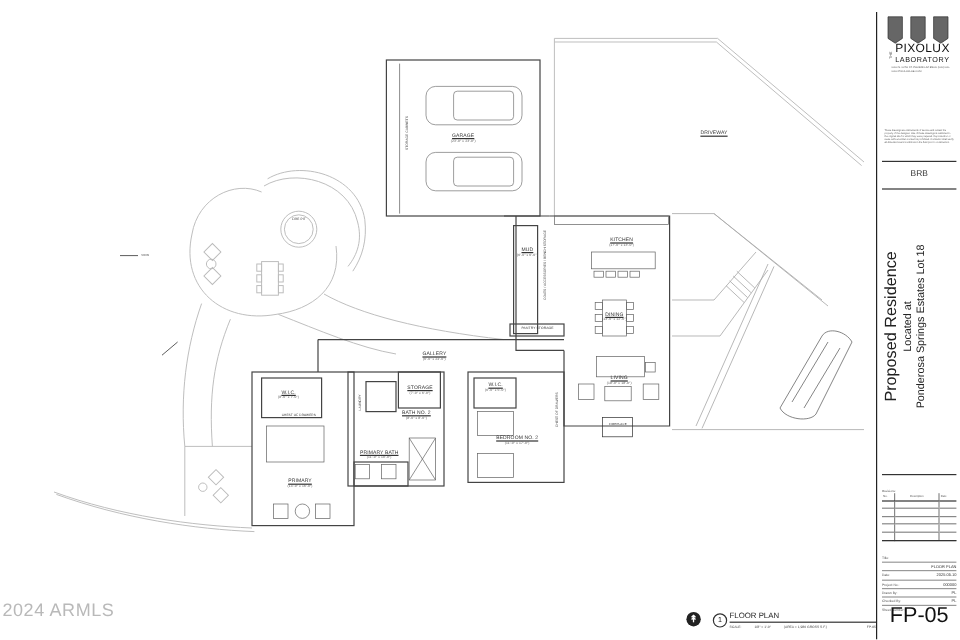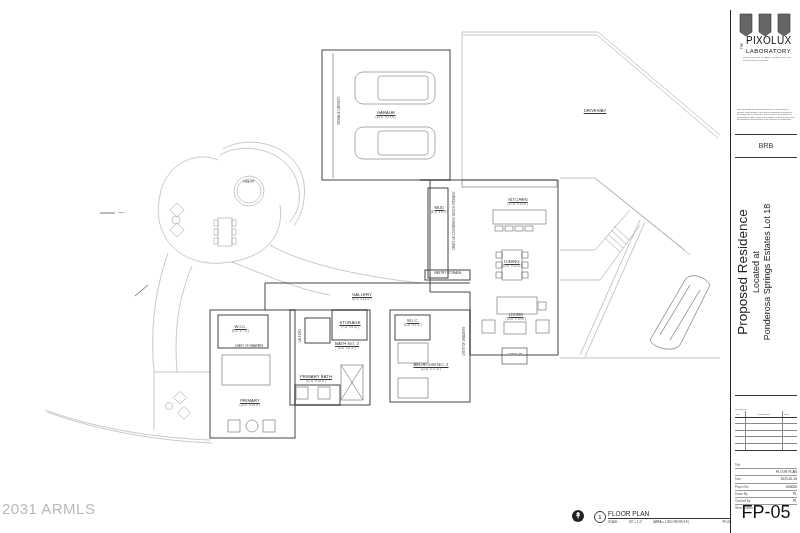--- a/index.html
+++ b/index.html
@@ -229,21 +229,21 @@
       <span class="sz">(6'-0" x 5'-0")</span>
   </div>
   <div class="lbl" style="left:408px;top:362px;width:46px;">
     <span class="nm">BEDROOM NO. 2</span>
       <span class="sz">(11'-0" x 17'-0")</span>
   </div>
   <div class="vlbl" style="left:462px;top:356px;">CHEST OF DRAWERS</div>
   <div class="lbl" style="left:238px;top:181px;width:22px;font-size:2.6px;">FIRE PIT</div>
   <div class="lbl" style="left:116px;top:211px;width:10px;font-size:2.4px;">VIEW</div>
 
-  <div class="watermark">2031 ARMLS</div>
+  <div class="watermark">2024 ARMLS</div>
 
   <div class="titlebar">
     <div class="north">↟</div>
     <div class="num">1</div>
     <div class="title">FLOOR PLAN</div>
     <div class="rule"></div>
     <div class="meta">
       <span>SCALE:</span>
       <span>1/8" = 1'-0"</span>
       <span>(AREA = 1,980 GROSS S.F.)</span>

